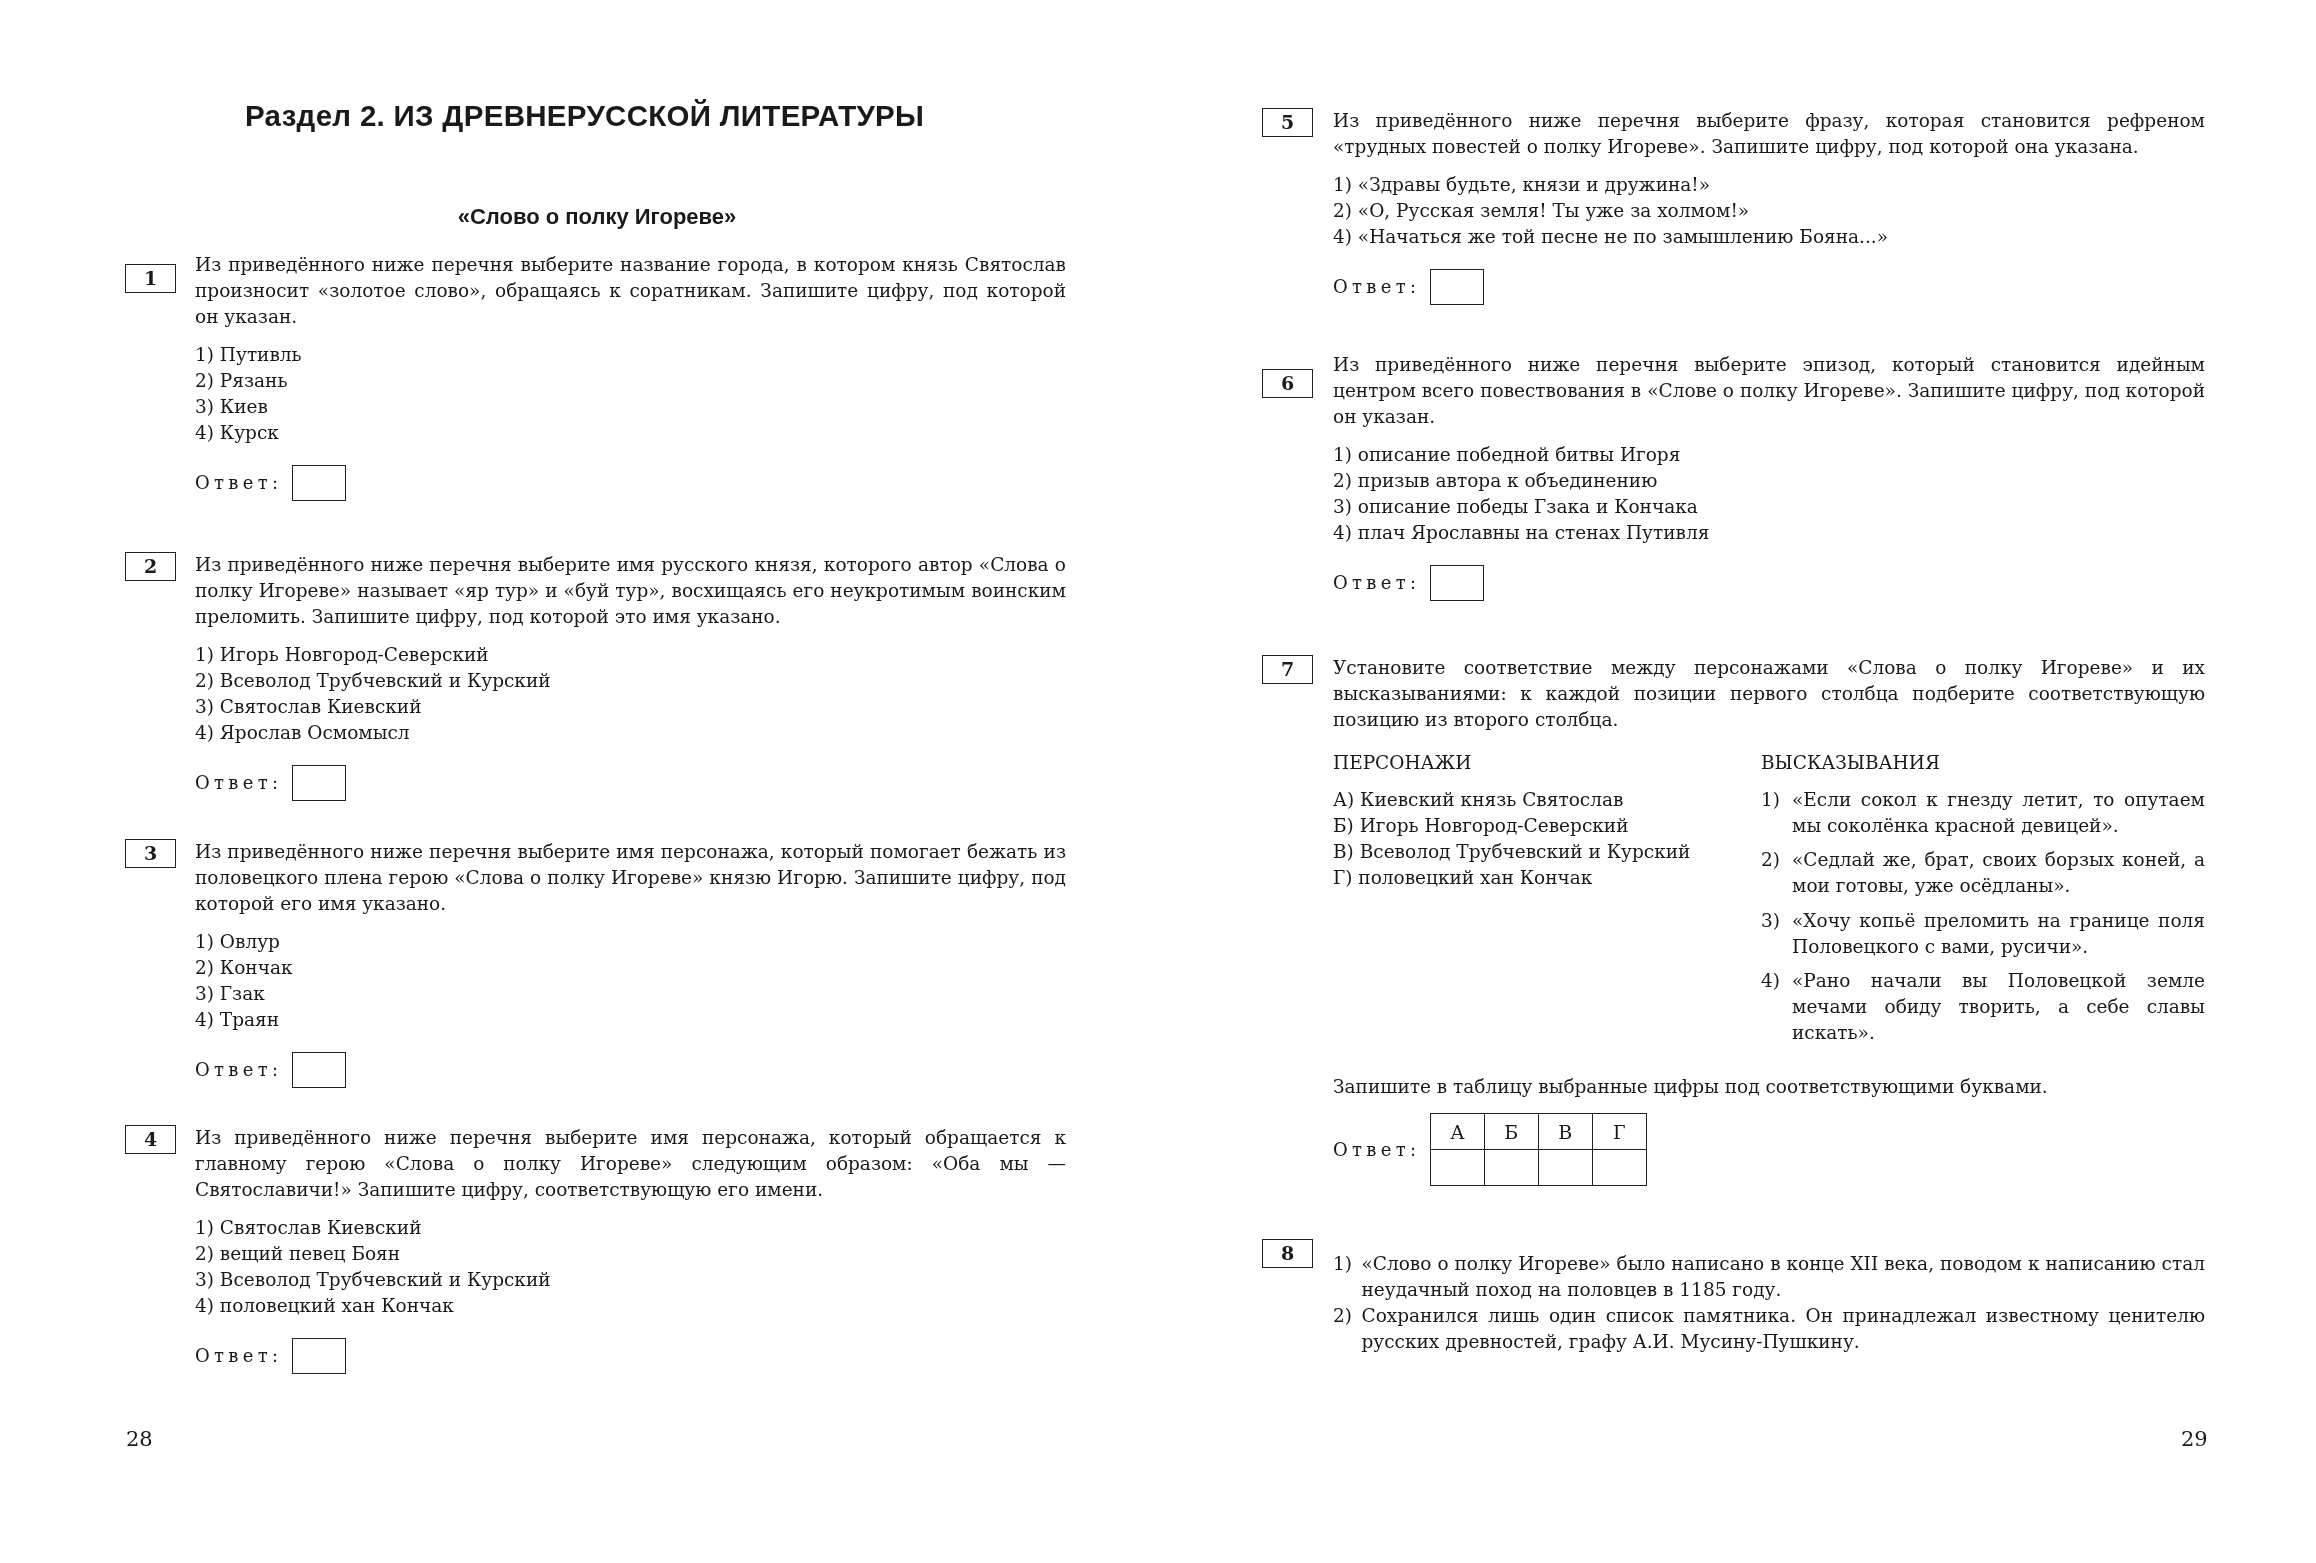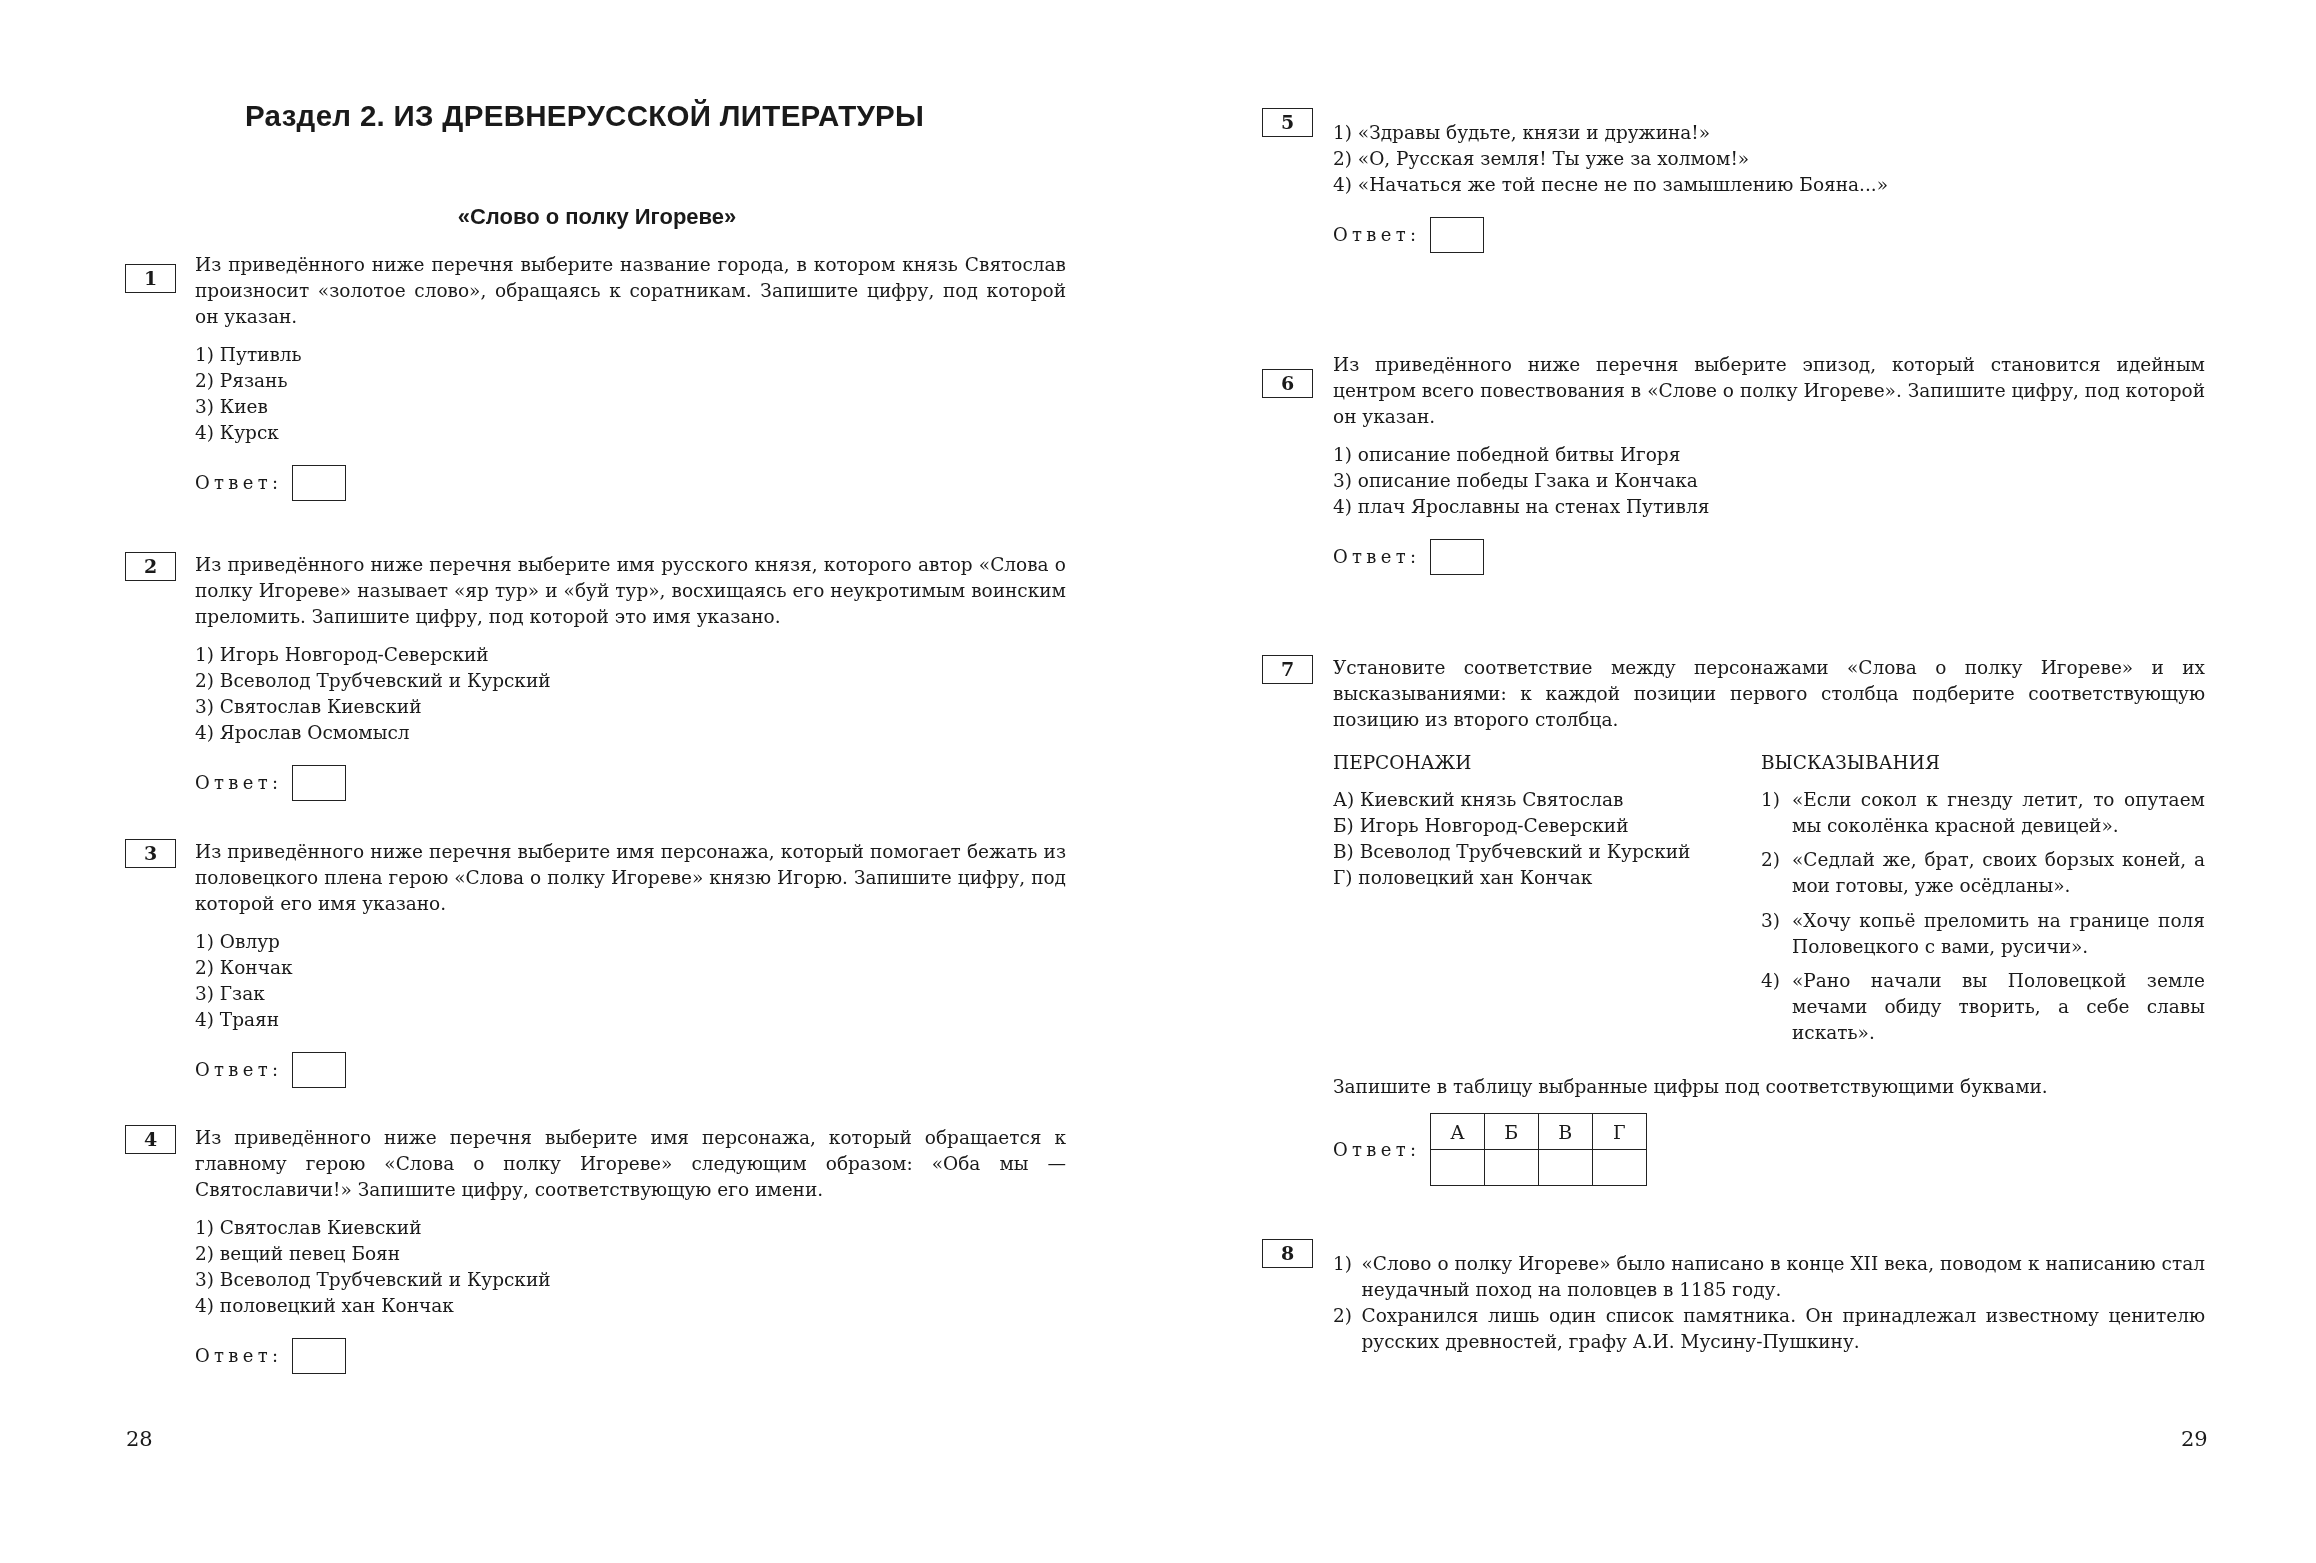--- a/index.html
+++ b/index.html
@@ -105,38 +105,40 @@
       <div class="ans-box"></div>
     </div>
   </div>
 </div>
 
 <div class="pnum" style="left:126px;top:1427px;">28</div>
 
 <div class="task">
   <div class="num" style="left:1262px;top:108px;">5</div>
   <div class="body" style="left:1333px;top:108px;width:872px;">
+    <p>Из приведённого ниже перечня выберите фразу, которая становится рефреном «трудных повестей о полку Игореве». Запишите цифру, под которой она указана.</p>
     <div class="opts">
       <div class="opt">1) «Здравы будьте, князи и дружина!»</div>
       <div class="opt">2) «О, Русская земля! Ты уже за холмом!»</div>
       <div class="opt">4) «Начаться же той песне не по замышлению Бояна...»</div>
     </div>
     <div class="ans">
       <span class="ans-label">Ответ:</span>
       <div class="ans-box"></div>
     </div>
   </div>
 </div>
 
 <div class="task">
   <div class="num" style="left:1262px;top:369px;">6</div>
   <div class="body" style="left:1333px;top:352px;width:872px;">
     <p>Из приведённого ниже перечня выберите эпизод, который становится идейным центром всего повествования в «Слове о полку Игореве». Запишите цифру, под которой он указан.</p>
     <div class="opts">
       <div class="opt">1) описание победной битвы Игоря</div>
+      <div class="opt">2) призыв автора к объединению</div>
       <div class="opt">3) описание победы Гзака и Кончака</div>
       <div class="opt">4) плач Ярославны на стенах Путивля</div>
     </div>
     <div class="ans">
       <span class="ans-label">Ответ:</span>
       <div class="ans-box"></div>
     </div>
   </div>
 </div>
 

